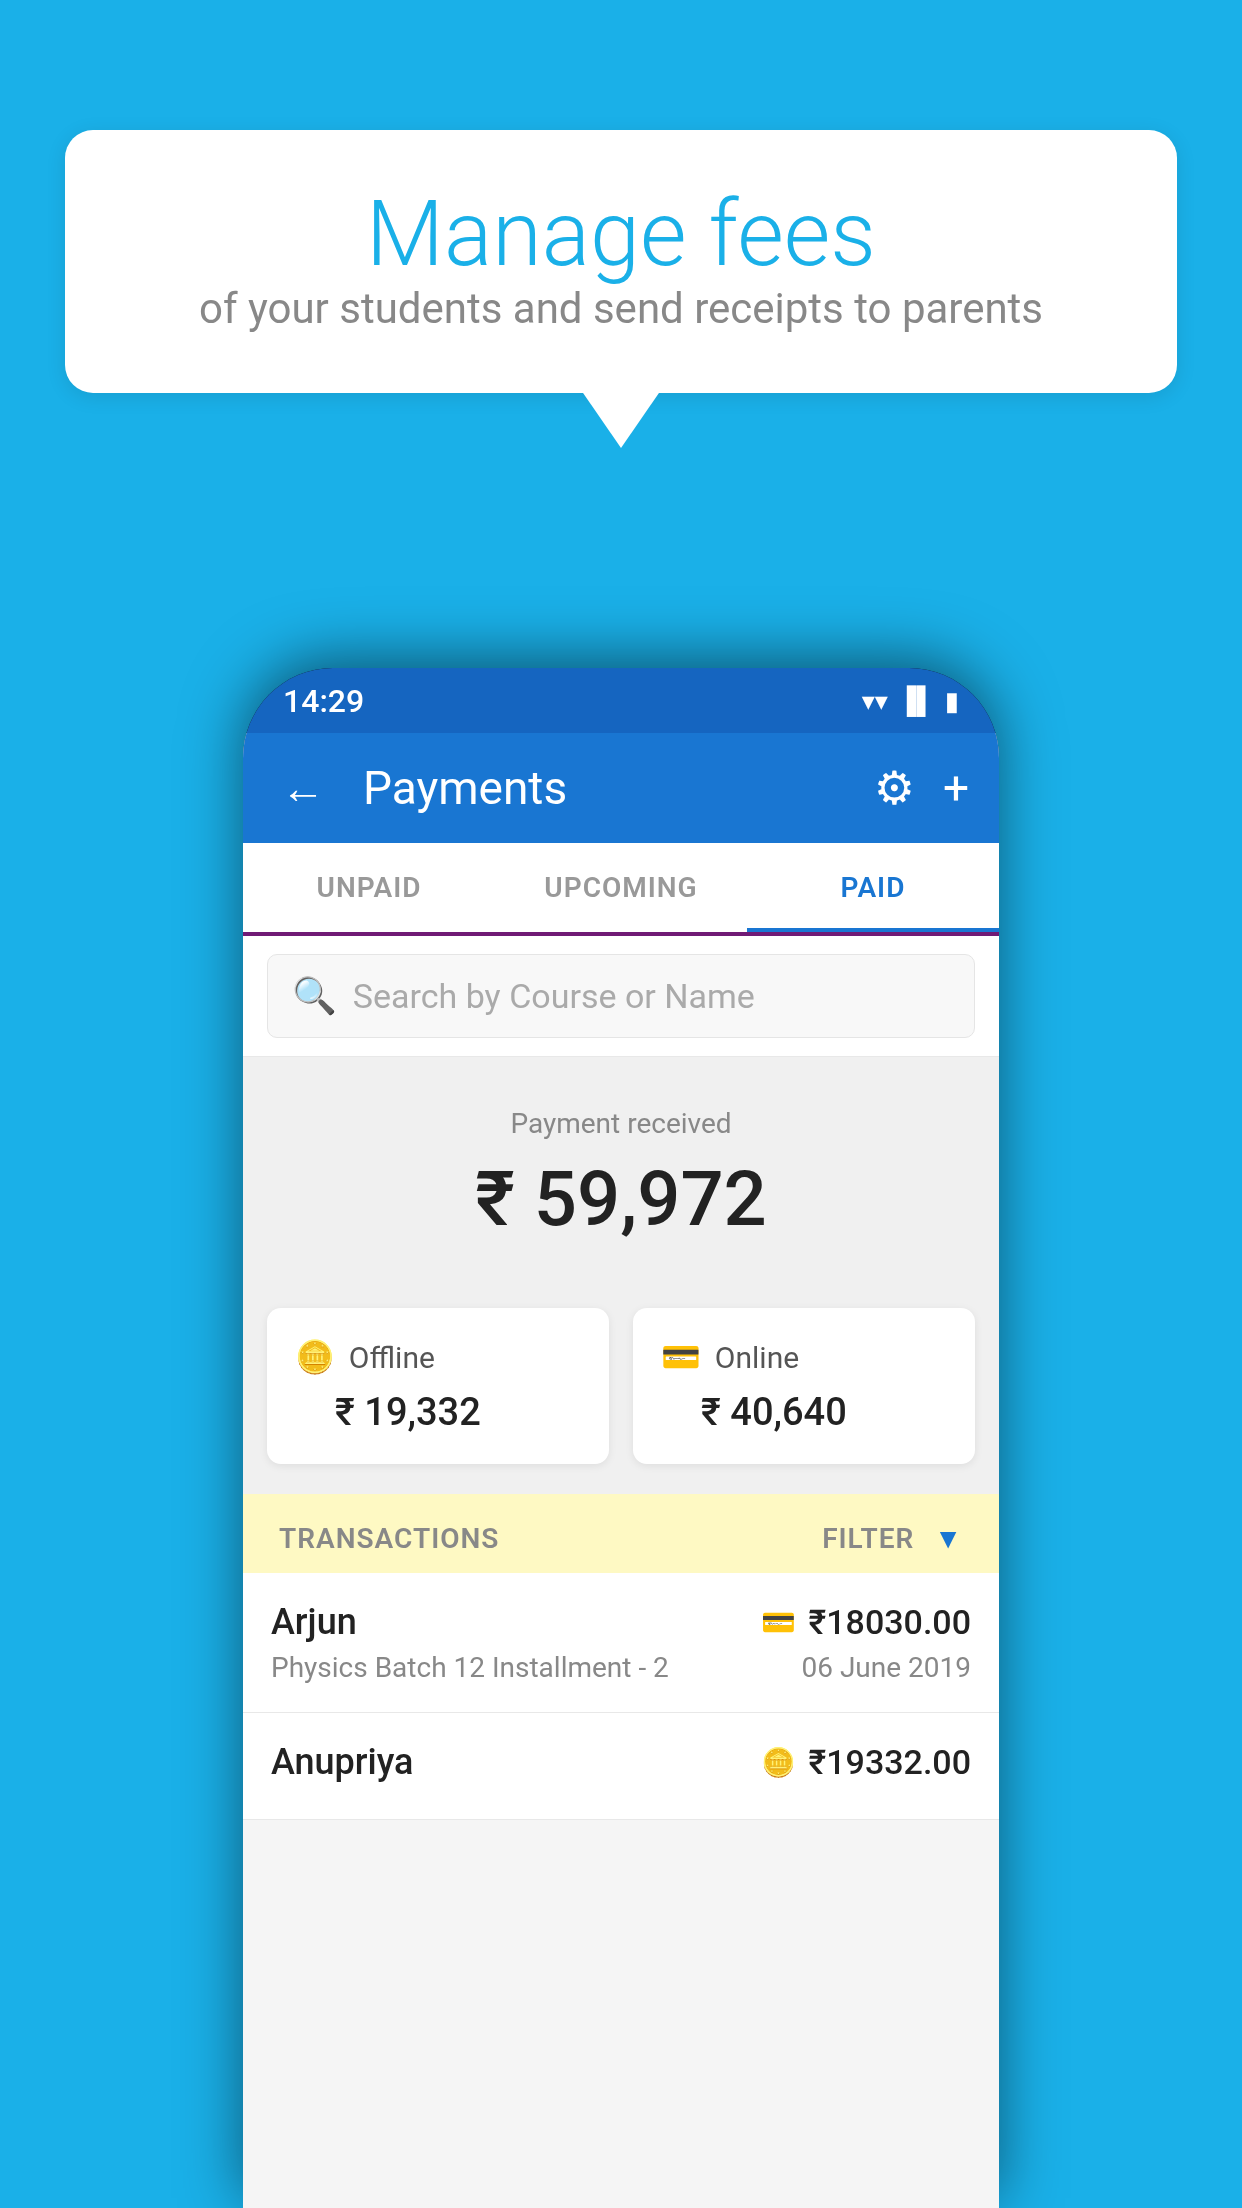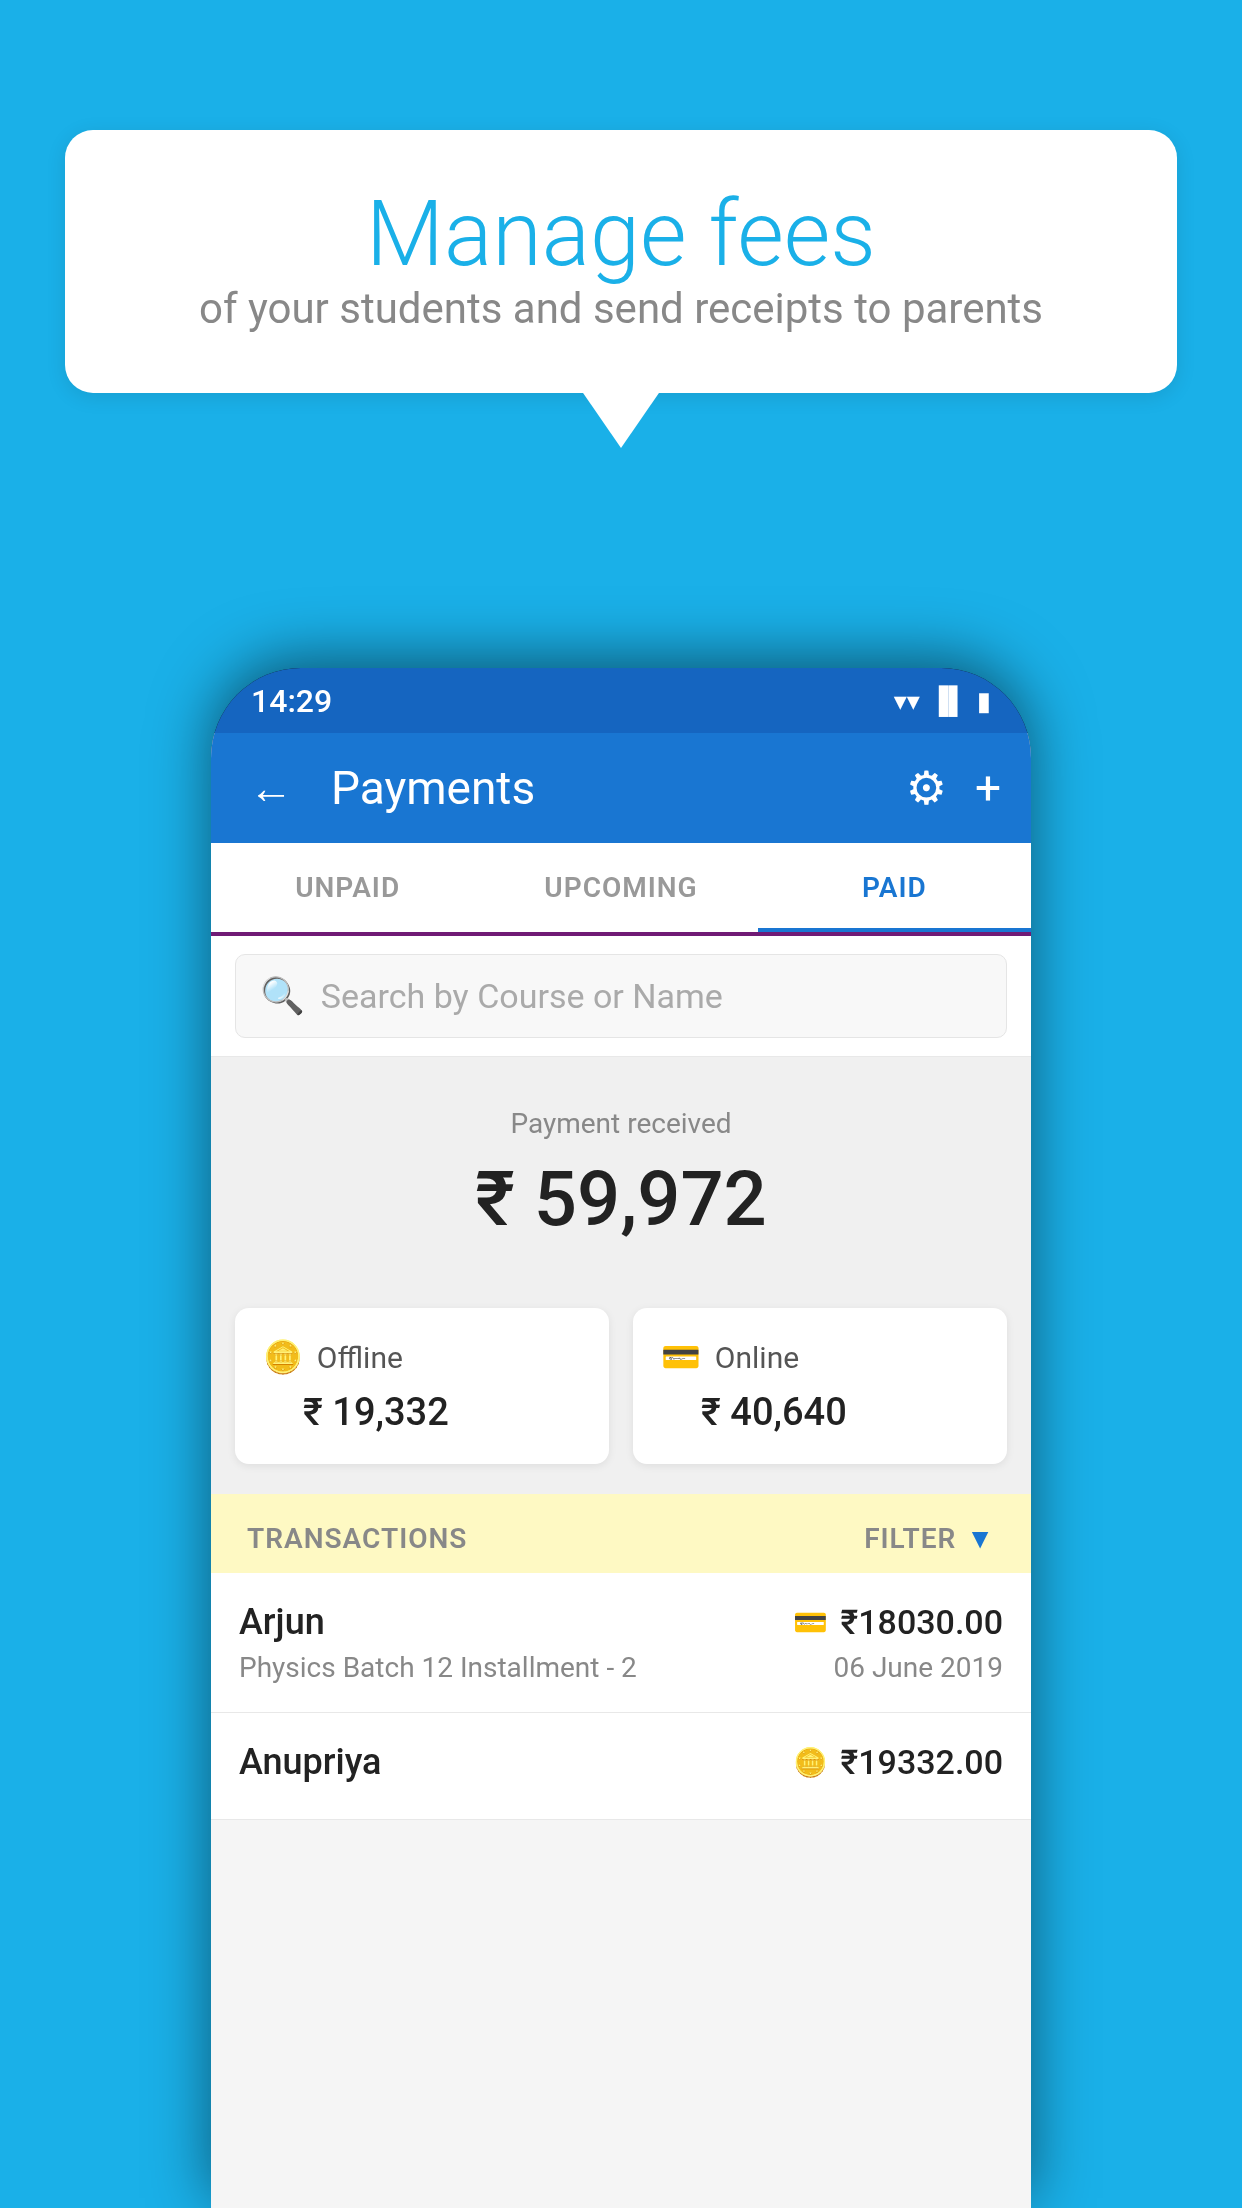--- a/index.html
+++ b/index.html
@@ -55,21 +55,21 @@
       color: #888;
       font-weight: 400;
     }
 
     
     .phone-frame {
       position: absolute;
       bottom: 0;
       left: 50%;
       transform: translateX(-50%);
-      width: 820px;
+      width: 756px;
       height: 1540px;
       background: #111;
       border-radius: 90px 90px 0 0;
       overflow: hidden;
       box-shadow: 0 -10px 60px rgba(0,0,0,0.5);
     }
 
     
     .status-bar {
       background: #1565c0;
@@ -281,21 +281,21 @@
     .transactions-label {
       font-size: 28px;
       font-weight: 600;
       color: #888;
       letter-spacing: 1px;
     }
 
     .filter-btn {
       display: flex;
       align-items: flex-end;
-      gap: 10px;
+      gap: 20px;
       font-size: 28px;
       font-weight: 600;
       color: #888;
       letter-spacing: 1px;
       cursor: pointer;
     }
 
     .filter-icon {
       color: #1976d2;
       font-size: 28px;

